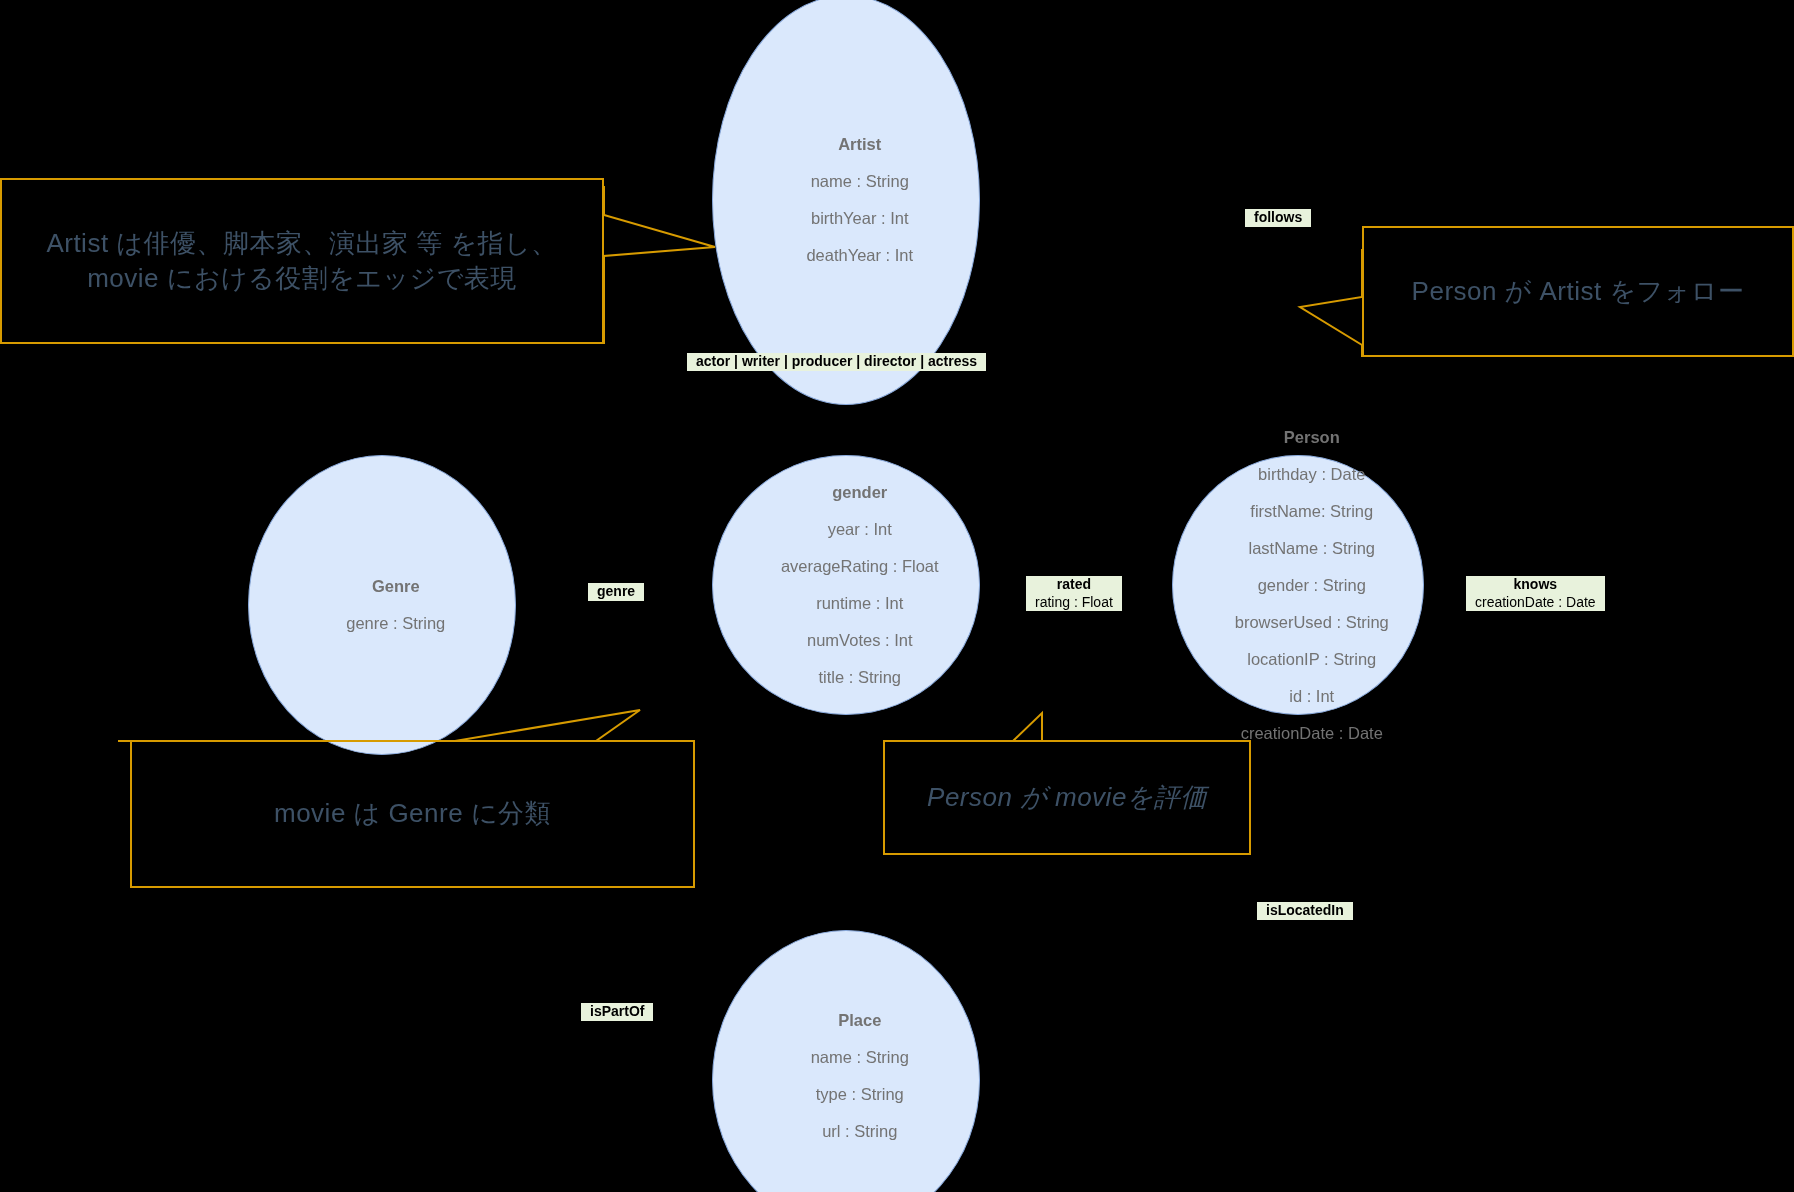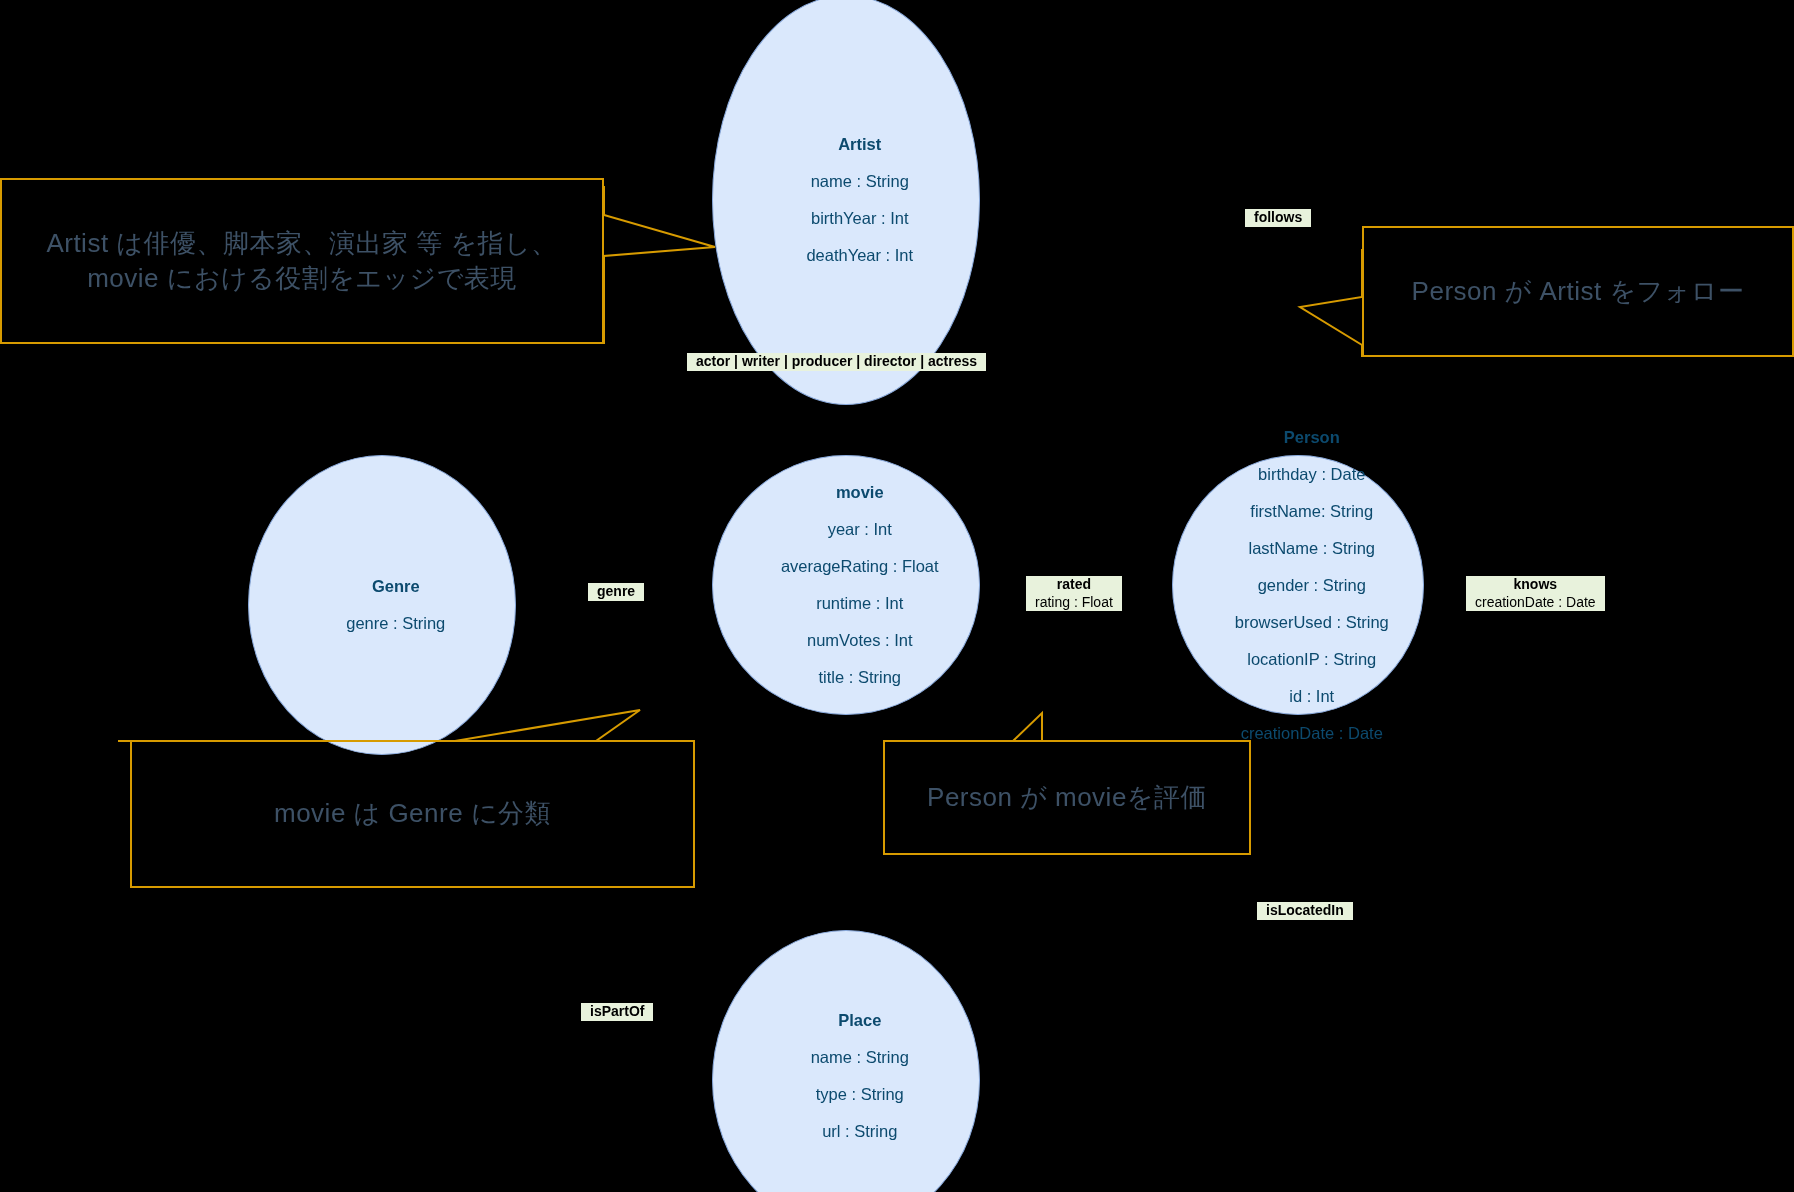--- a/index.html
+++ b/index.html
@@ -28,21 +28,21 @@
     border-radius: 50%;
     background: #dae8fc;
     border: 1px solid #8aaadc;
     box-sizing: border-box;
     display: flex;
     align-items: center;
     justify-content: center;
     text-align: center;
   }
   .node-text {
-    color: #0c4a6e;
+    color: #737373;
     font-size: 16.5px;
     line-height: 1.12;
     white-space: pre;
   }
   .node-title {
     font-weight: bold;
     font-size: 16.5px;
   }
   .edge-label {
     position: absolute;
@@ -107,21 +107,21 @@
 
   <div class="node" style="left:248px; top:455px; width:268px; height:300px;">
     <div class="node-text">
       <span class="node-title">Genre</span><br>
       <span>genre : String</span>
     </div>
   </div>
 
   <div class="node" style="left:712px; top:455px; width:268px; height:260px;">
     <div class="node-text">
-      <span class="node-title">movie</span><br>
+      <span class="node-title">gender</span><br>
       <span>year : Int</span><br>
       <span>averageRating : Float</span><br>
       <span>runtime : Int</span><br>
       <span>numVotes : Int</span><br>
       <span>title : String</span>
     </div>
   </div>
 
   <div class="node" style="left:1172px; top:455px; width:252px; height:260px;">
     <div class="node-text">
@@ -182,17 +182,17 @@
   </div>
 
   <div class="callout" style="left:1362px; top:226px; width:432px; height:131px;">
     <div class="callout-text">Person が Artist をフォロー</div>
   </div>
 
   <div class="callout" style="left:130px; top:740px; width:565px; height:148px;">
     <div class="callout-text">movie は Genre に分類</div>
   </div>
 
-  <div class="callout" style="left:883px; top:740px; width:368px; height:115px;">
+  <div class="callout" style="left:883px; top:740px; width:368px; height:115px;font-style:italic;">
     <div class="callout-text">Person が movieを評価</div>
   </div>
 
 </div>
 
 </body></html>

